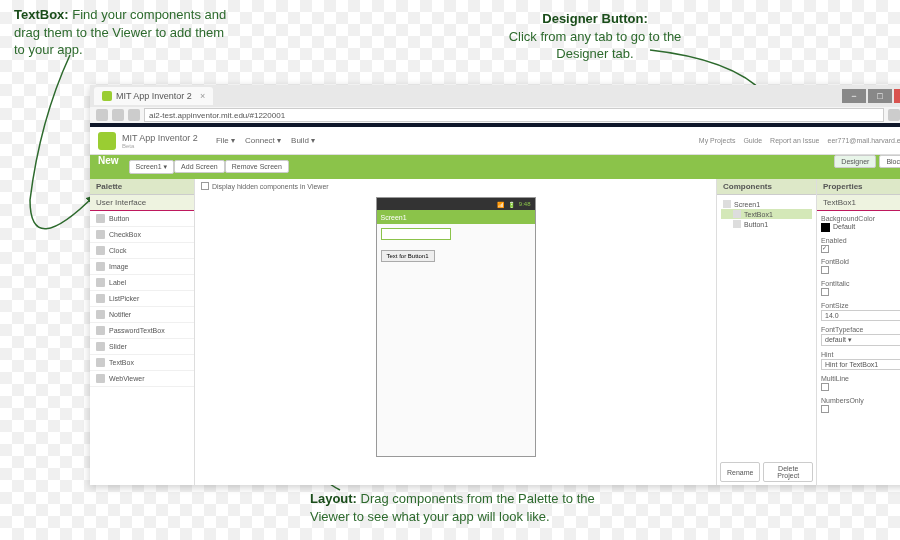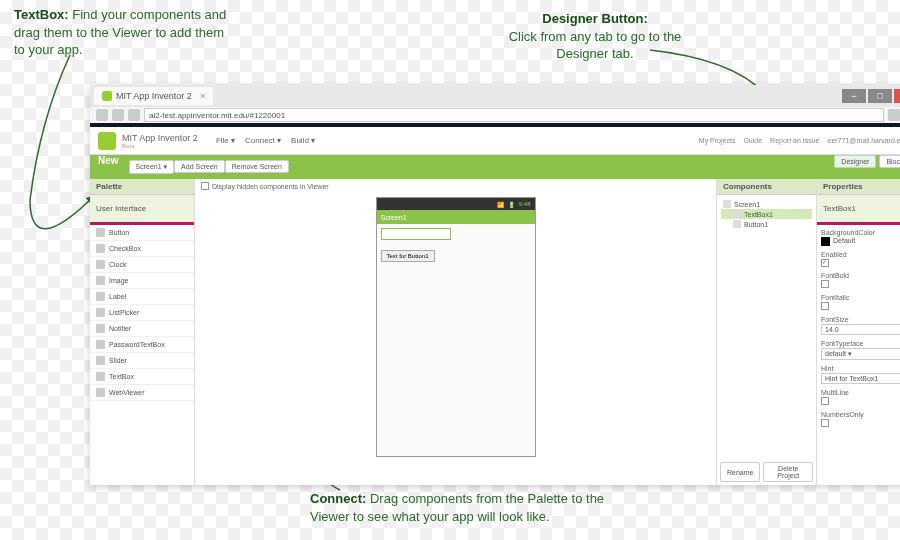--- a/index.html
+++ b/index.html
@@ -21,21 +21,21 @@
 .menus{display:flex;gap:10px;font-size:8px;color:#666;margin-left:12px}
 .rightlinks{margin-left:auto;display:flex;gap:8px;font-size:7px;color:#888}
 .greenbar{height:24px;background:#8bc34a;display:flex;align-items:flex-start;padding:0 8px;gap:0}
 .pname{color:#fff;font-size:10px;font-weight:bold;margin-right:10px}
 .gbtn{background:#fff;border:1px solid #ccc;font-size:7px;padding:2px 6px;color:#555;border-radius:2px}
 .gbtn.active{background:#e8f5e9}
 .rightbtns{margin-left:auto;display:flex;gap:3px}
 .main{flex:1;display:flex;overflow:hidden}
 .palette{width:105px;border-right:1px solid #ddd;display:flex;flex-direction:column}
 .panelhdr{background:#dde8c8;font-size:8px;font-weight:bold;padding:3px 6px;color:#555;border-bottom:1px solid #ccc}
-.subhdr{background:#eef3e0;font-size:8px;padding:9px 6px;color:#555;border-bottom:3px solid #be185d}
+.subhdr{background:#eef3e0;font-size:8px;padding:3px 6px;color:#555;border-bottom:1px solid #be185d}
 .plist{flex:1;overflow:auto}
 .pitem{display:flex;align-items:center;gap:4px;padding:3px 6px;font-size:7px;color:#555;border-bottom:1px solid #f0f0f0}
 .picon{width:9px;height:9px;background:#ccc;border-radius:1px}
 .viewer{flex:1;border-right:1px solid #ddd;display:flex;flex-direction:column}
 .vcheck{font-size:7px;padding:3px 6px;color:#666;display:flex;align-items:center;gap:3px}
 .phone{margin:4px auto;width:160px;height:260px;border:1px solid #999;background:#fff;display:flex;flex-direction:column}
 .statusbar{height:12px;background:#333;color:#8bc34a;font-size:6px;display:flex;align-items:center;justify-content:flex-end;padding:0 4px;gap:3px}
 .screentitle{height:14px;background:#8bc34a;color:#fff;font-size:7px;padding:0 4px;display:flex;align-items:center}
 .phonebody{flex:1;padding:4px;background:#fafafa}
 .txtbox{width:70px;height:12px;border:1px solid #8bc34a;background:#fff;margin-bottom:4px}
@@ -62,21 +62,21 @@
 <div class="annotation" style="left:14px;top:6px;width:220px">
   <b>TextBox:</b> <span>Find your components and drag them to the Viewer to add them to your app.</span>
 </div>
 <div class="annotation" style="left:500px;top:10px;width:190px;text-align:center">
   <b>Designer Button:</b><br><span>Click from any tab to go to the Designer tab.</span>
 </div>
 <div class="annotation" style="left:734px;top:145px;width:160px">
   <b>Properties:</b> <span>Select a Component in the Components List to change its properties (color, size, behavior) here.</span>
 </div>
 <div class="annotation" style="left:310px;top:490px;width:300px">
-  <b>Connect:</b> <span>Drag components from the Palette to the Viewer to see what your app will look like.</span>
+  <b>Layout:</b> <span>Drag components from the Palette to the Viewer to see what your app will look like.</span>
 </div>
 
 <svg class="arrow" style="left:0;top:0;width:900px;height:540px">
   <defs>
       <marker id="ah" markerWidth="8" markerHeight="8" refX="6" refY="3" orient="auto">
         <path d="M0,0 L6,3 L0,6 Z" fill="#2d6a2d"></path>
       </marker>
     </defs>
   <path d="M 70 55 Q 40 120 30 200 Q 30 260 95 195" stroke="#2d6a2d" fill="none" stroke-width="1.5" marker-end="url(#ah)"></path>
   <path d="M 650 50 Q 740 60 770 100 Q 775 130 765 158" stroke="#2d6a2d" fill="none" stroke-width="1.5" marker-end="url(#ah)"></path>

